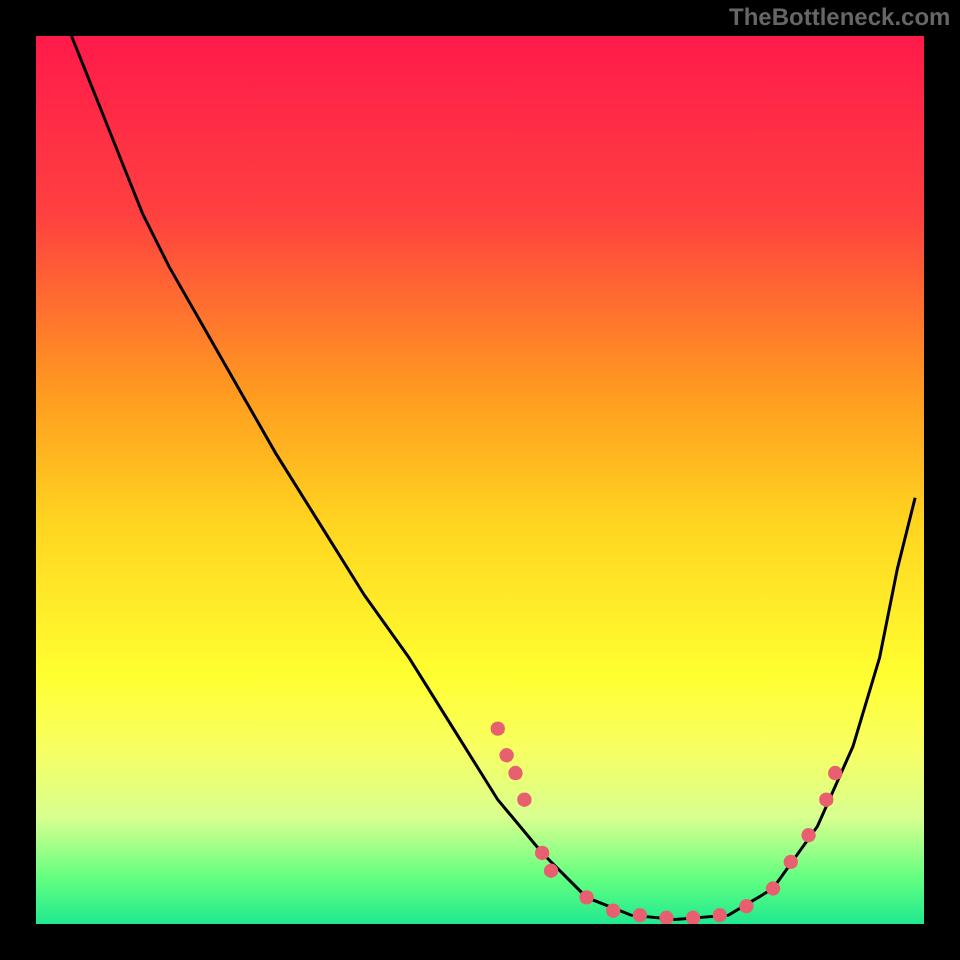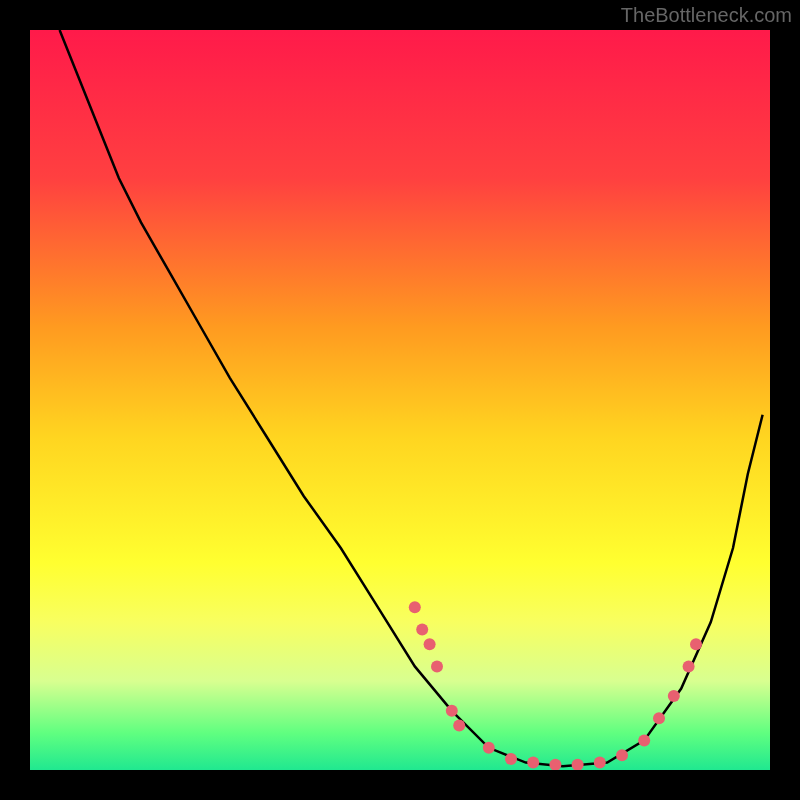--- a/index.html
+++ b/index.html
@@ -1,17 +1,17 @@
 <!DOCTYPE html>
 <html><head>
 <meta charset="utf-8">
 <style>
   * { margin: 0; padding: 0; box-sizing: border-box; }
   body { background: #000; width: 800px; height: 800px; position: relative; overflow: hidden; font-family: Arial, sans-serif; }
-  .watermark { position: absolute; top: 4px; right: 8px; color: #666; font-size: 20px; font-weight: 400; z-index: 10; }
+  .watermark { position: absolute; top: 4px; right: 8px; color: #666; font-size: 20px; font-weight: 700; z-index: 10; }
   .plot-area { position: absolute; left: 30px; top: 30px; width: 740px; height: 740px; }
   .gradient-bg { position: absolute; left: 0; top: 0; width: 100%; height: 100%; }
   svg.overlay { position: absolute; left: 0; top: 0; width: 100%; height: 100%; }
 </style>
 </head>
 <body>
 
 <div class="watermark">TheBottleneck.com</div>
 
 <div class="plot-area">

